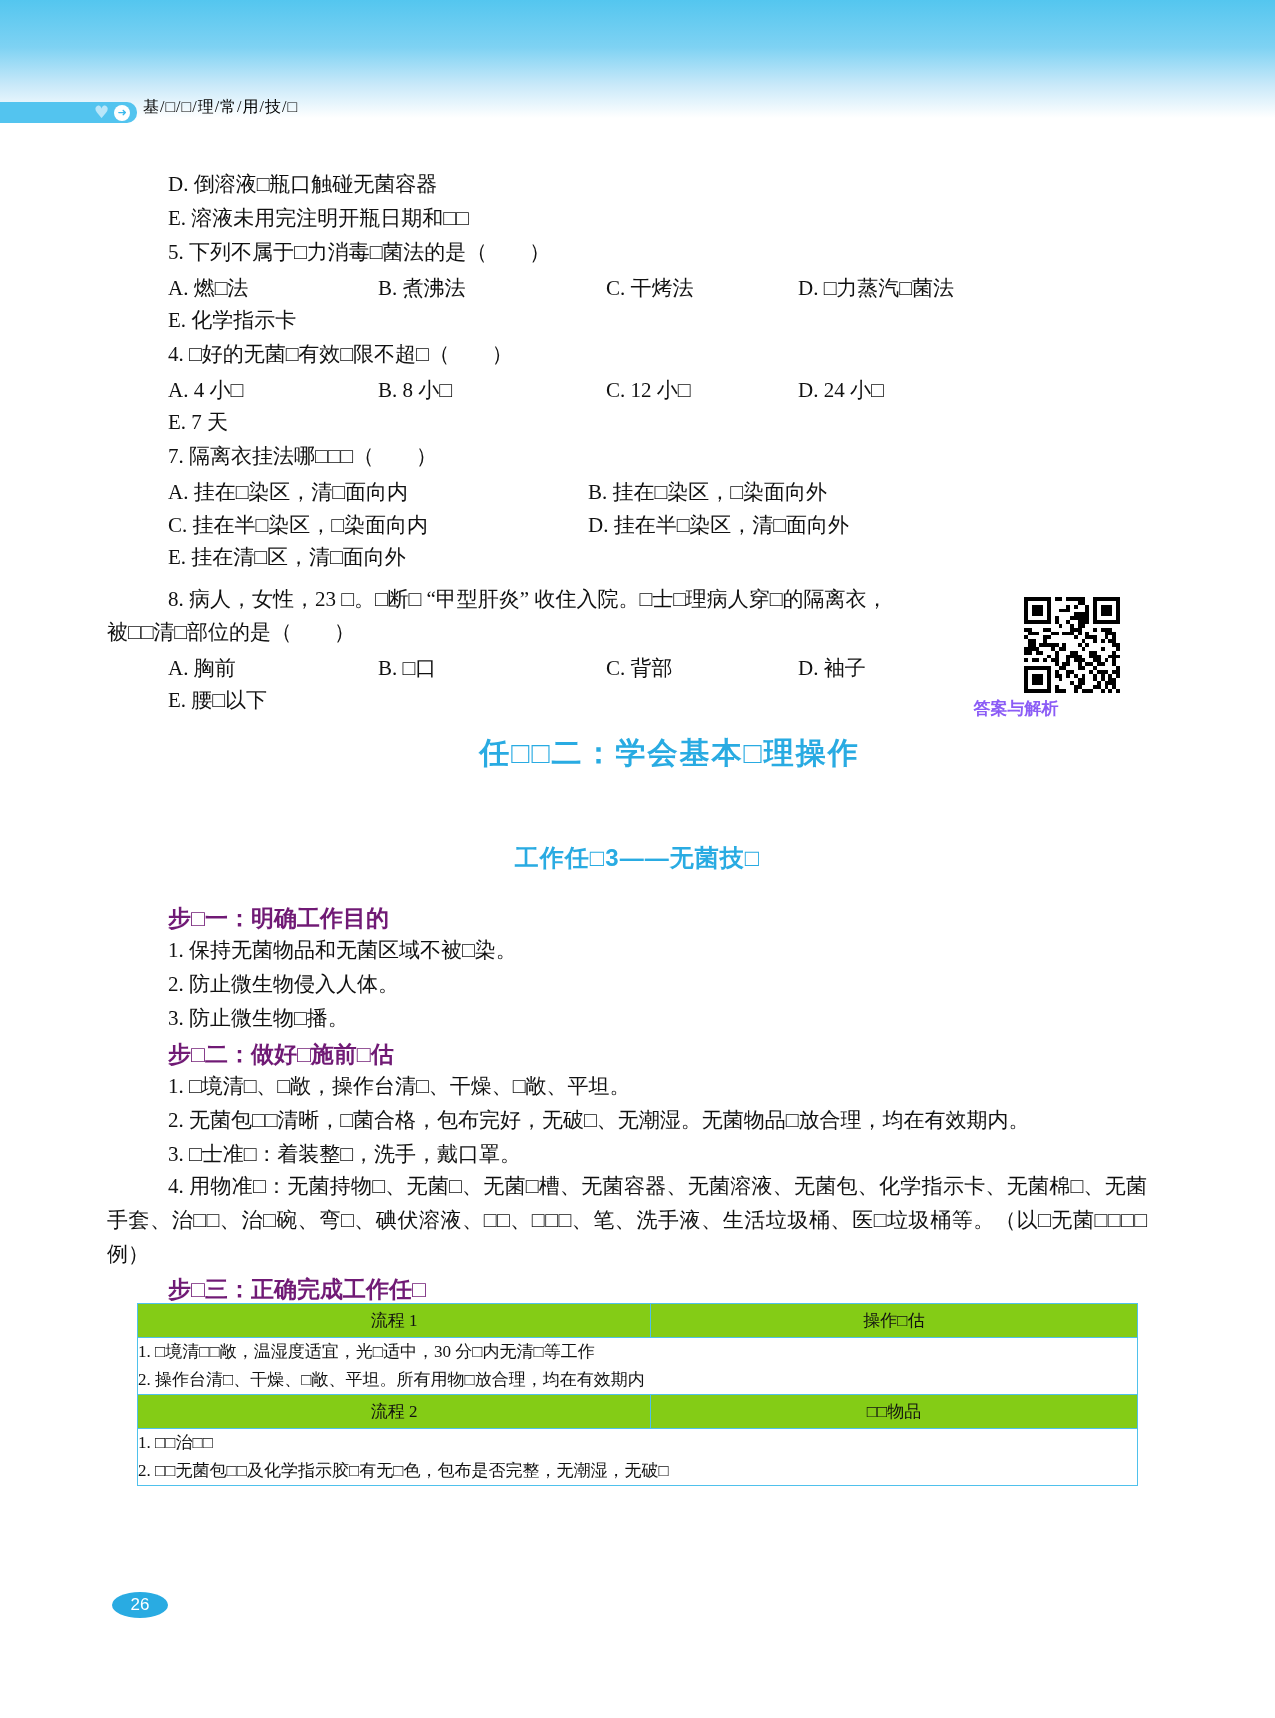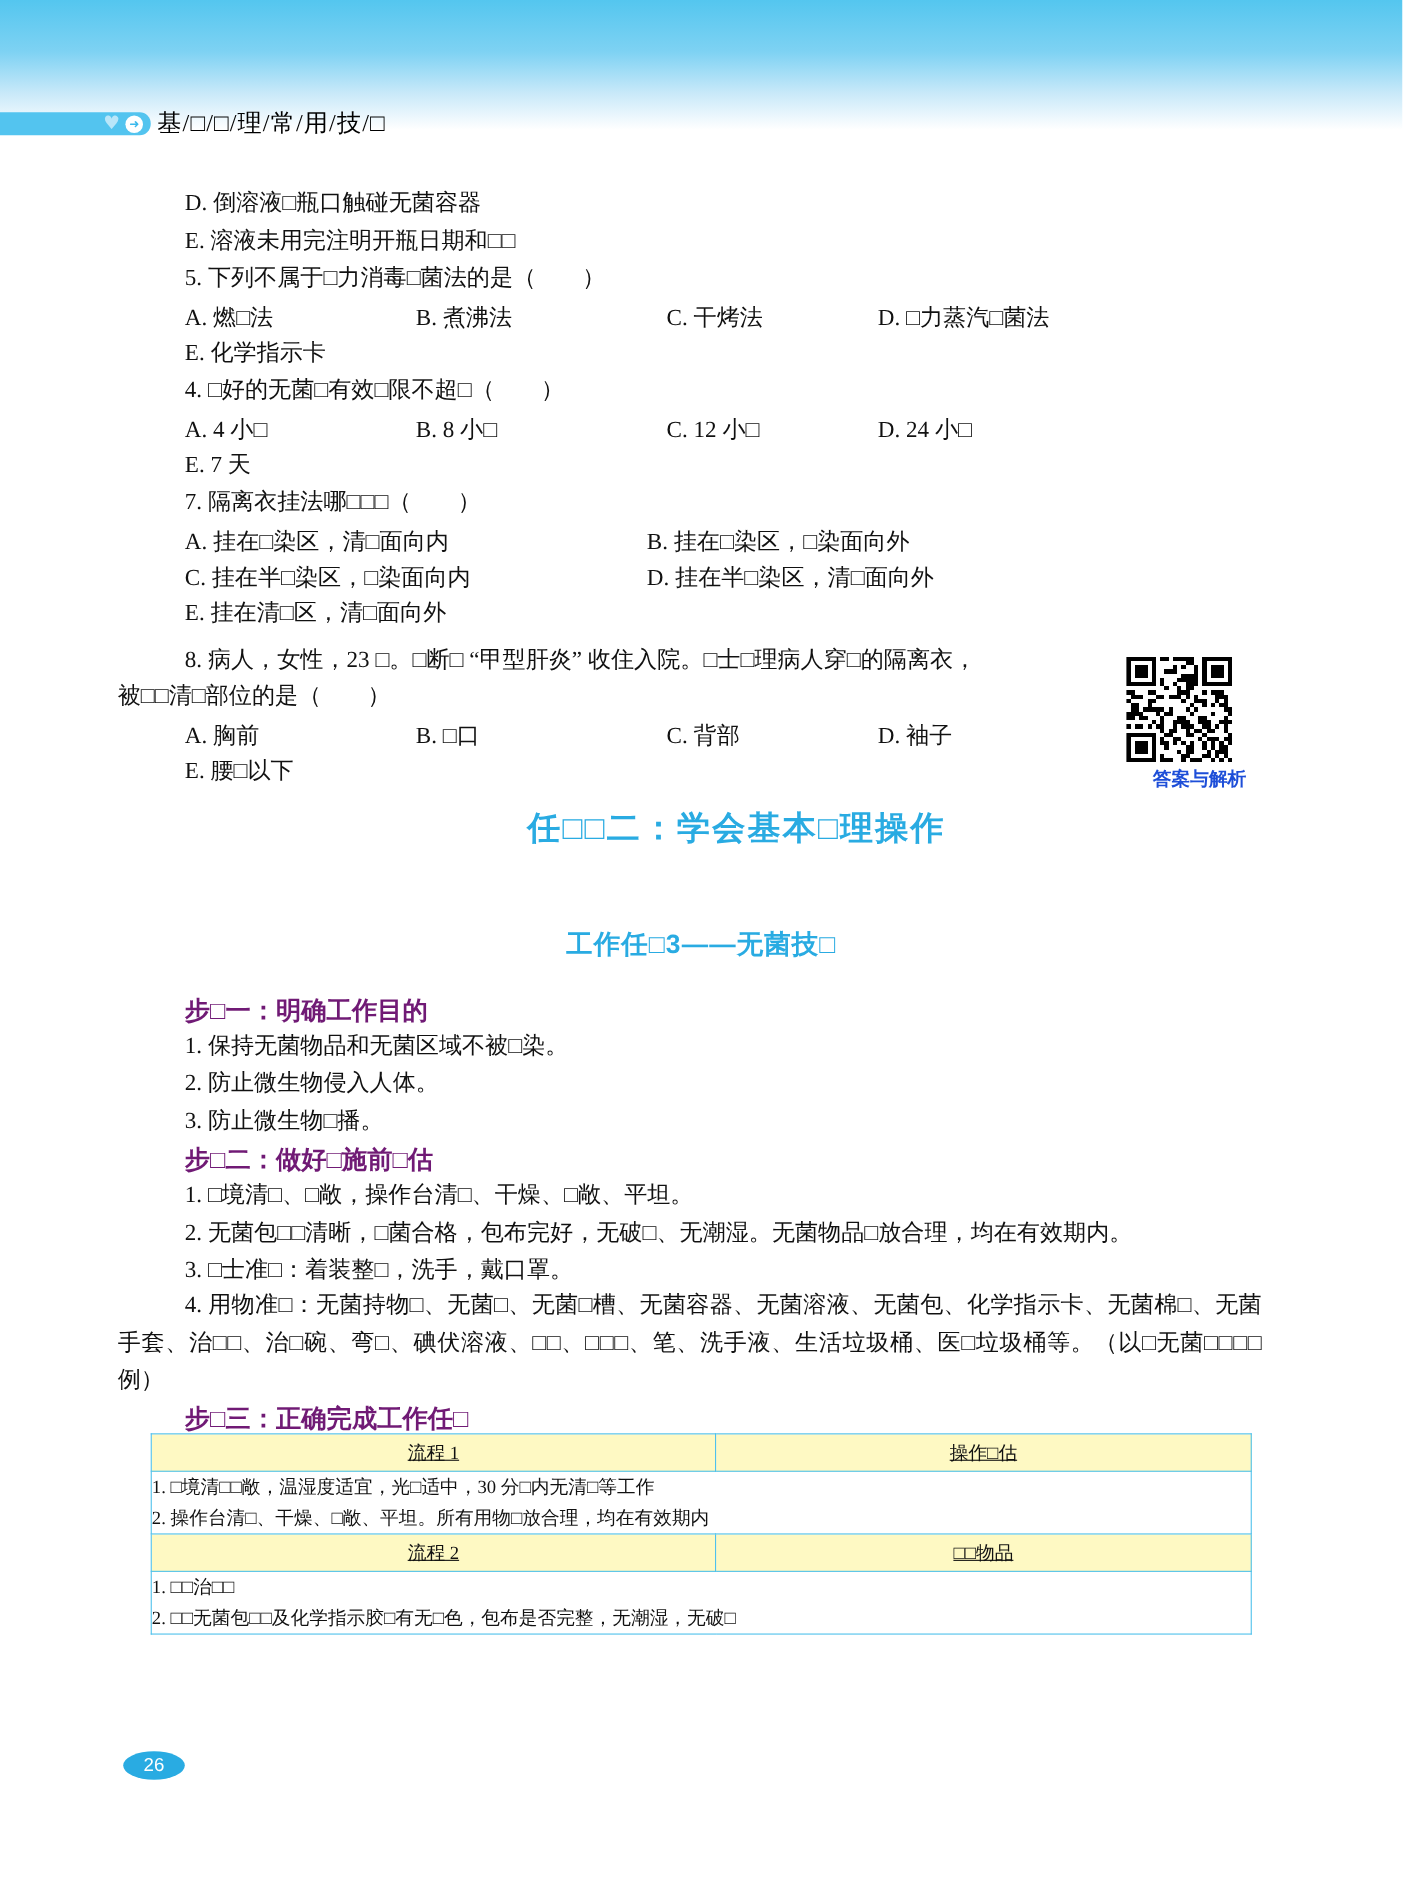--- a/index.html
+++ b/index.html
@@ -10,50 +10,50 @@
   
   .band{position:absolute;left:0;top:0;width:1275px;height:118px;
         background:linear-gradient(to bottom,#54c6ef 0%,#7ed2f3 40%,#c9e9f9 72%,#ffffff 100%);}
 
   
   .pill{position:absolute;left:0;top:102px;width:137px;height:21px;background:#53c4ef;
         border-radius:0 10px 10px 0;display:flex;align-items:center;justify-content:flex-end;gap:5px;padding-right:7px;box-sizing:border-box;}
   .heart{color:#b9e6f9;font-size:17px;line-height:17px;font-family:"DejaVu Sans",sans-serif;}
   .circ{width:16px;height:16px;border-radius:50%;background:#ffffff;display:flex;align-items:center;justify-content:center;
         color:#3bb9ec;font-size:11px;line-height:11px;font-family:"DejaVu Sans",sans-serif;font-weight:bold;}
-  .htitle{position:absolute;left:143px;top:97px;font-size:22px;letter-spacing:1px;color:#000;white-space:nowrap;}
+  .htitle{position:absolute;left:143px;top:97px;font-size:16px;letter-spacing:1px;color:#000;white-space:nowrap;}
 
   
   .line{position:absolute;left:107px;width:1060px;font-size:21px;line-height:24px;white-space:nowrap;}
   .ind{padding-left:61px;}
   .optrow{position:absolute;left:107px;width:1060px;height:24px;font-size:21px;}
   .optrow span{position:absolute;white-space:nowrap;}
   .o1{left:61px;} .o2{left:271px;} .o3{left:481px;margin-left:18px;} .o4{left:691px;}
   .half2{left:481px;}
   .stephead{position:absolute;left:168px;font-size:23px;font-weight:bold;color:#701a75;white-space:nowrap;
             font-family:"Liberation Sans","DejaVu Sans",sans-serif;}
   .bigtitle{position:absolute;left:0;width:1275px;text-align:center;font-size:30px;font-weight:bold;color:#29abe2;
             font-family:"Liberation Sans","DejaVu Sans",sans-serif;letter-spacing:2px;margin-left:32px;}
   .subtitle{position:absolute;left:0;width:1275px;text-align:center;font-size:24px;font-weight:bold;color:#29abe2;
             font-family:"Liberation Sans","DejaVu Sans",sans-serif;letter-spacing:1px;}
 
   .para{position:absolute;left:107px;width:1040px;font-size:21px;line-height:33.8px;
         text-indent:61px;text-align:justify;white-space:normal;}
 
   
   .qrbox{position:absolute;left:1024px;top:597px;width:96px;height:96px;background:#fff;}
-  .qrcap{position:absolute;left:1048px;top:697px;width:120px;font-size:17px;color:#1d4ed8;
+  .qrcap{position:absolute;left:956px;top:697px;width:120px;text-align:center;font-size:17px;color:#8b5cf6;
          font-family:"Liberation Sans","DejaVu Sans",sans-serif;font-weight:bold;white-space:nowrap;}
 
   
   table.flow{position:absolute;left:137px;top:1303px;width:1000px;border-collapse:collapse;
              font-size:17px;table-layout:fixed;}
   table.flow td{border:1.5px solid #4fc1ec;padding:0;}
   .thead td{background:#cdebf9;text-align:center;height:34px;font-weight:bold;}
-  .brow td{background:#fef9c3;text-align:center;height:33px;font-weight:normal;text-decoration:underline;}
+  .brow td{background:#84cc16;text-align:center;height:33px;font-weight:normal;}
   .wrow td{background:#ffffff;padding:7px 14px 9px 14px;}
   .wrow .tline{line-height:28px;white-space:nowrap;}
 
   
   .badge{position:absolute;left:112px;top:1592px;width:56px;height:26px;border-radius:50%;
          background:#29abe2;color:#ffffff;font-size:17px;display:flex;align-items:center;justify-content:center;
          font-family:"Liberation Sans","DejaVu Sans",sans-serif;}
 </style>
 </head>
 <body>

